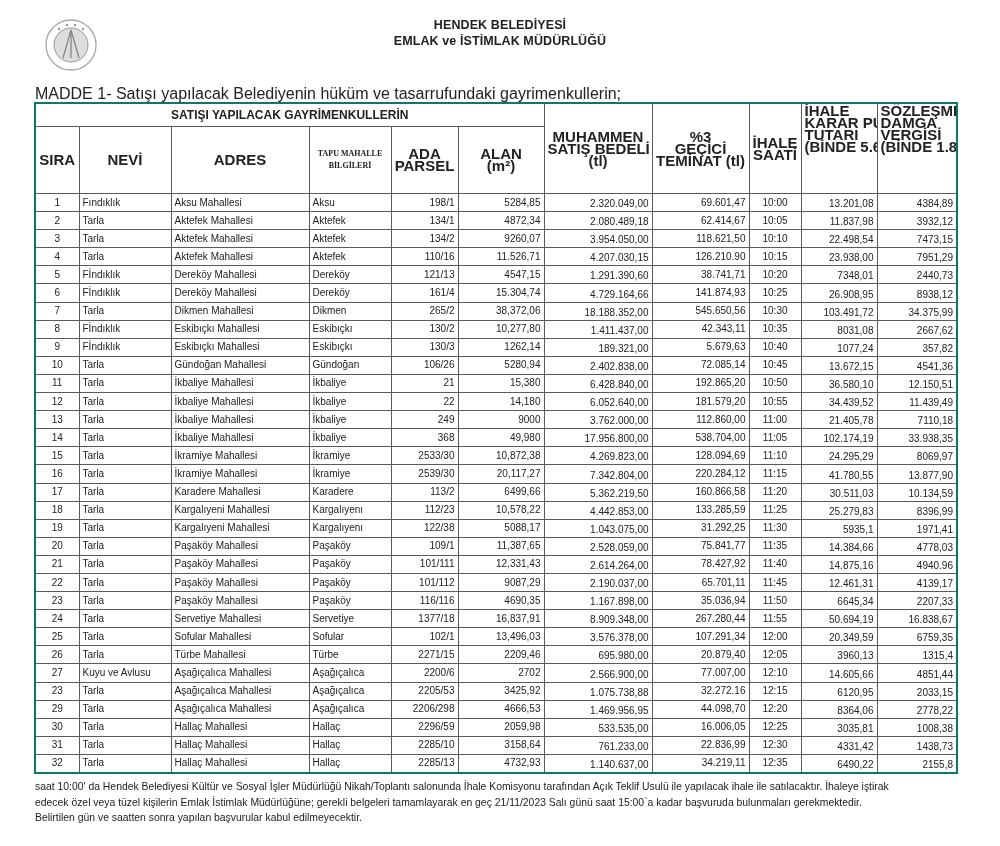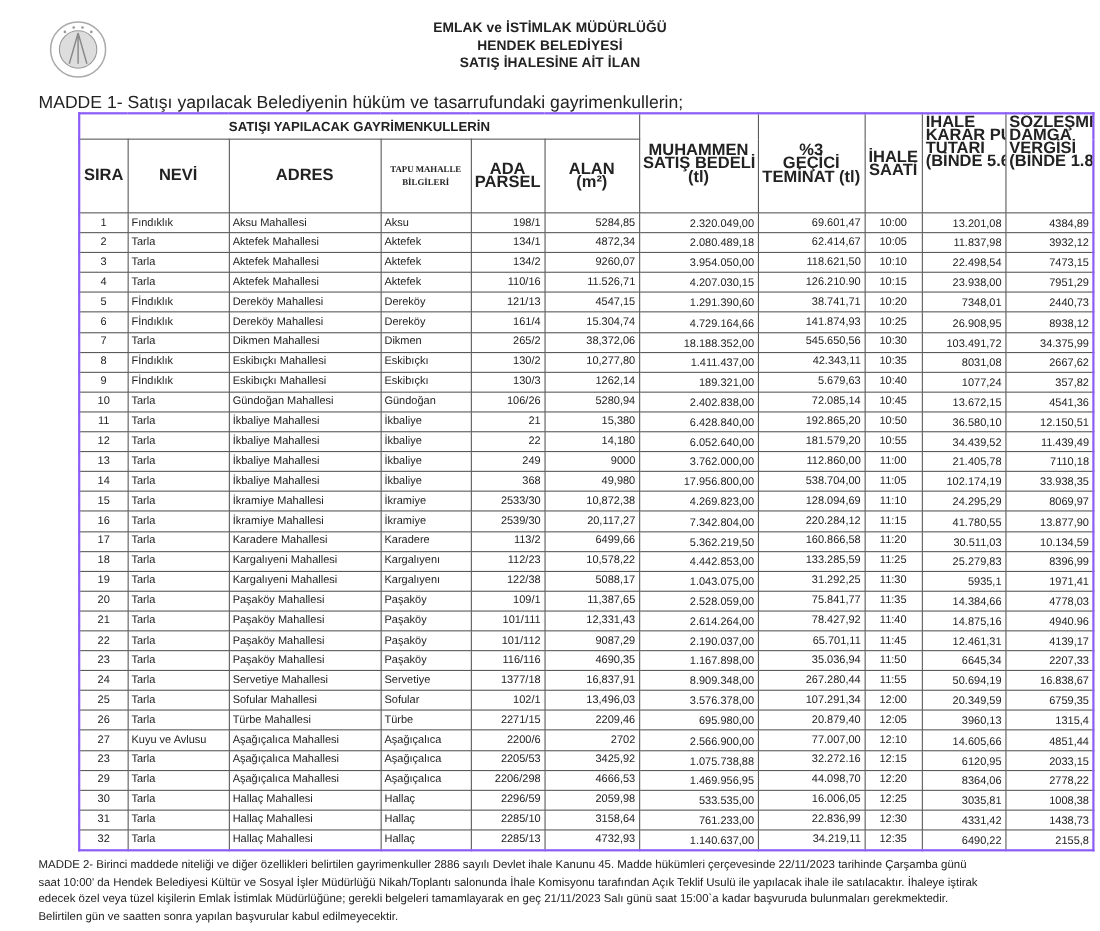--- a/index.html
+++ b/index.html
@@ -19,21 +19,21 @@
     position: absolute; left: 35px; top: 85px; font-size: 16px; color: #222;
   }
   table.main {
     position: absolute; left: 34px; top: 102px;
     border-collapse: collapse; table-layout: fixed; width: 922px;
     font-size: 10px; color: #222;
   }
   table.main td, table.main th {
     border: 1px solid #5a5a5a; padding: 0 3px; overflow: hidden; white-space: nowrap;
   }
-  table.main { border: 2px solid #8b5cf6; margin-left: 37px; }
+  table.main { border: 2px solid #0f766e; }
   th { font-weight: bold; font-size: 15px; line-height: 12px; }
   th.group { font-size: 12px; height: 22px; }
   th.hd { height: 66px; text-align: center; }
   th.hd.small { font-size: 8px; font-family: Liberation Serif, serif; }
   th.hd.left { text-align: left; vertical-align: top; padding-top: 1px; }
   td { height: 17.1px; line-height: 16px; }
   td.c { text-align: center; }
   td.l { text-align: left; }
   td.r { text-align: right; }
   td.r.ul { vertical-align: bottom; line-height: 15px; }
@@ -49,23 +49,22 @@
   <circle cx="27" cy="27" r="25" fill="none" stroke="#aaa" stroke-width="1.4"></circle>
   <circle cx="27" cy="27" r="17" fill="#ddd" stroke="#999" stroke-width="1"></circle>
   <path d="M27 12 L19 40 M27 12 L35 40 M27 12 L27 40" stroke="#888" stroke-width="1.3" fill="none"></path>
   <circle cx="15" cy="11" r="1.2" fill="#999"></circle>
   <circle cx="23" cy="7" r="1.2" fill="#999"></circle>
   <circle cx="31" cy="7" r="1.2" fill="#999"></circle>
   <circle cx="39" cy="11" r="1.2" fill="#999"></circle>
 </svg>
 
 <div class="header">
+  <div>HENDEK BELEDİYESİ</div>
   <div>EMLAK ve İSTİMLAK MÜDÜRLÜĞÜ</div>
-  <div>HENDEK BELEDİYESİ</div>
-  <div>SATIŞ İHALESİNE AİT İLAN</div>
 </div>
 
 <div class="madde1">MADDE 1- Satışı yapılacak Belediyenin hüküm ve tasarrufundaki gayrimenkullerin;</div>
 
 <table class="main">
   <colgroup>
     <col style="width:44px">
       <col style="width:92px">
       <col style="width:138px">
       <col style="width:82px">
@@ -525,17 +524,16 @@
         <td class="r ul">1.140.637,00</td>
         <td class="r">34.219,11</td>
         <td class="c">12:35</td>
         <td class="r ul">6490,22</td>
         <td class="r ul">2155,8</td>
       </tr>
     </tbody>
 </table>
 
 <div class="madde2">
-  <div>MADDE 2- Birinci maddede niteliği ve diğer özellikleri belirtilen gayrimenkuller 2886 sayılı Devlet ihale Kanunu 45. Madde hükümleri çerçevesinde 22/11/2023 tarihinde Çarşamba günü</div>
   <div>saat 10:00' da Hendek Belediyesi Kültür ve Sosyal İşler Müdürlüğü Nikah/Toplantı salonunda İhale Komisyonu tarafından Açık Teklif Usulü ile yapılacak ihale ile satılacaktır. İhaleye iştirak</div>
   <div>edecek özel veya tüzel kişilerin Emlak İstimlak Müdürlüğüne; gerekli belgeleri tamamlayarak en geç 21/11/2023 Salı günü saat 15:00`a kadar başvuruda bulunmaları gerekmektedir.</div>
   <div>Belirtilen gün ve saatten sonra yapılan başvurular kabul edilmeyecektir.</div>
 </div>
 
 </body></html>

